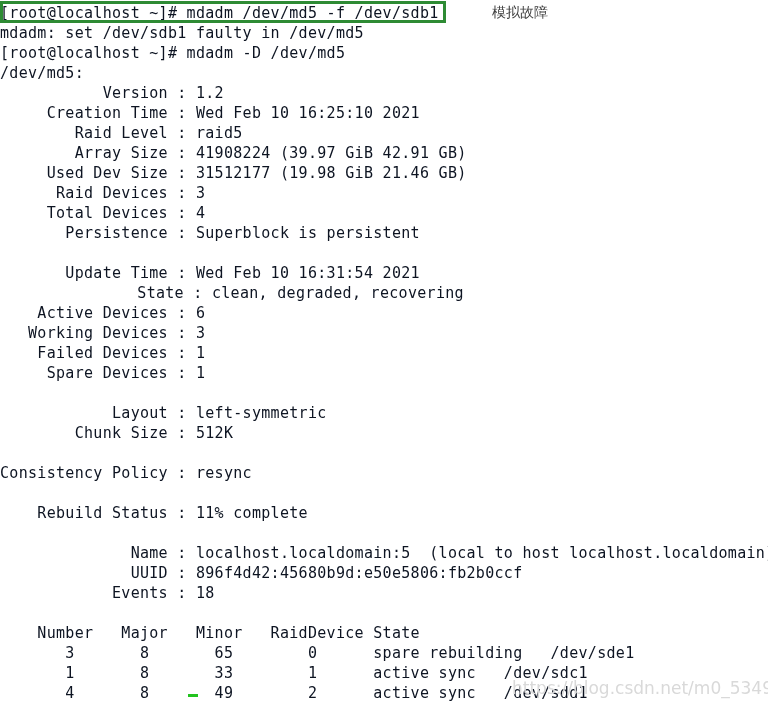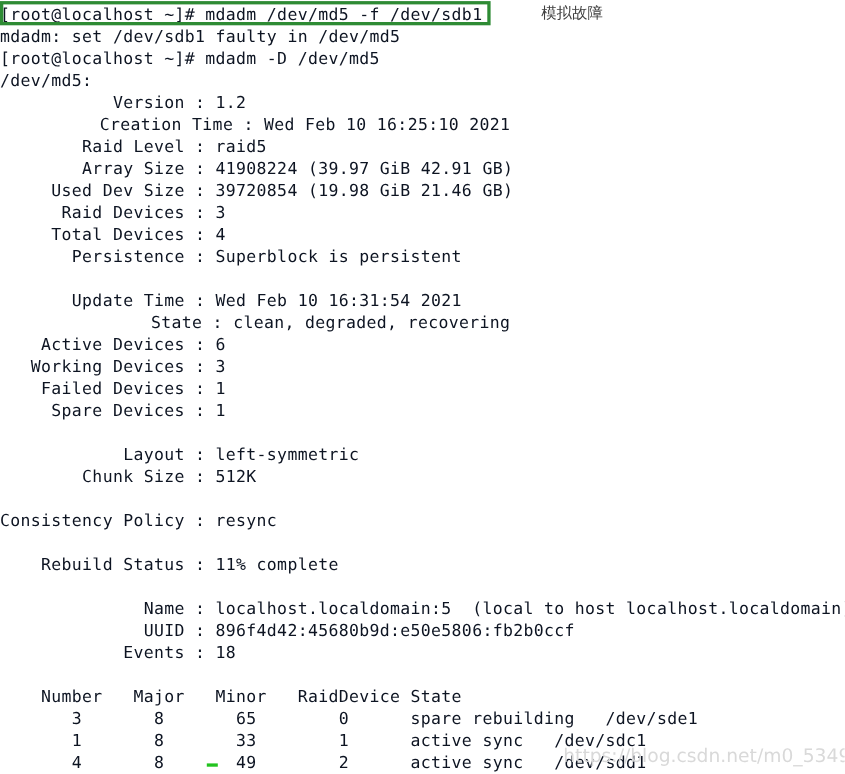--- a/index.html
+++ b/index.html
@@ -86,24 +86,24 @@
 <body>
 
 <div id="screen">
 
   <div class="term" id="terminal-output">
       <div class="line" style="top: 3px;">[root@localhost ~]# mdadm /dev/md5 -f /dev/sdb1</div>
       <div class="line" style="top: 23px;">mdadm: set /dev/sdb1 faulty in /dev/md5</div>
       <div class="line" style="top: 43px;">[root@localhost ~]# mdadm -D /dev/md5</div>
       <div class="line" style="top: 63px;">/dev/md5:</div>
       <div class="line" style="top: 83px;">           Version : 1.2</div>
-      <div class="line" style="top: 103px; margin-left: 44px;">     Creation Time : Wed Feb 10 16:25:10 2021</div>
+      <div class="line" style="top: 103px;">     Creation Time : Wed Feb 10 16:25:10 2021</div>
       <div class="line" style="top: 123px;">        Raid Level : raid5</div>
       <div class="line" style="top: 143px;">        Array Size : 41908224 (39.97 GiB 42.91 GB)</div>
-      <div class="line" style="top: 163px;">     Used Dev Size : 39720854 (19.98 GiB 21.46 GB)</div>
+      <div class="line" style="top: 163px;">     Used Dev Size : 31512177 (19.98 GiB 21.46 GB)</div>
       <div class="line" style="top: 183px;">      Raid Devices : 3</div>
       <div class="line" style="top: 203px;">     Total Devices : 4</div>
       <div class="line" style="top: 223px;">       Persistence : Superblock is persistent</div>
       <div class="line" style="top: 243px;"></div>
       <div class="line" style="top: 263px;">       Update Time : Wed Feb 10 16:31:54 2021</div>
       <div class="line" style="top: 283px; padding-left: 16px;">             State : clean, degraded, recovering</div>
       <div class="line" style="top: 303px;">    Active Devices : 6</div>
       <div class="line" style="top: 323px;">   Working Devices : 3</div>
       <div class="line" style="top: 343px;">    Failed Devices : 1</div>
       <div class="line" style="top: 363px;">     Spare Devices : 1</div>

